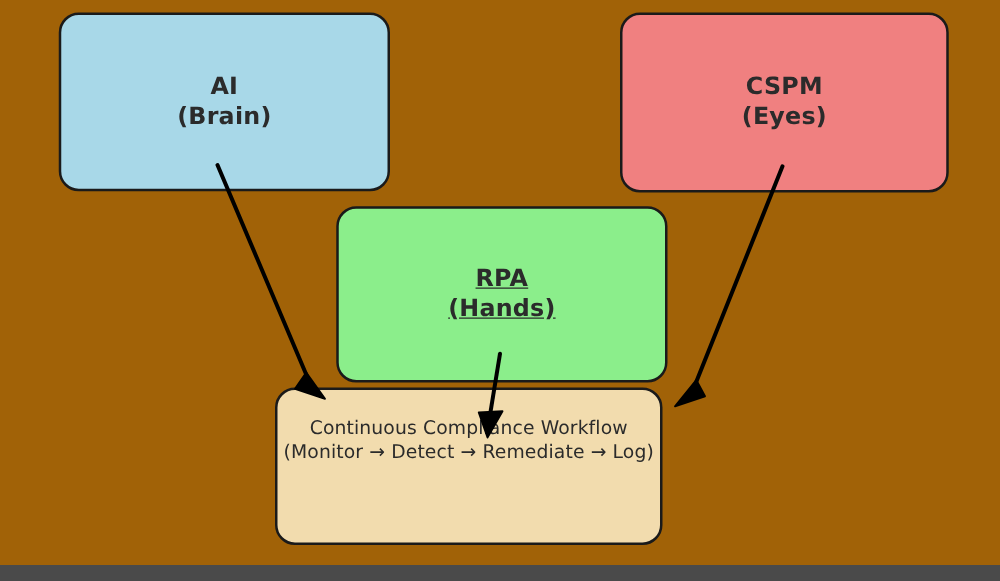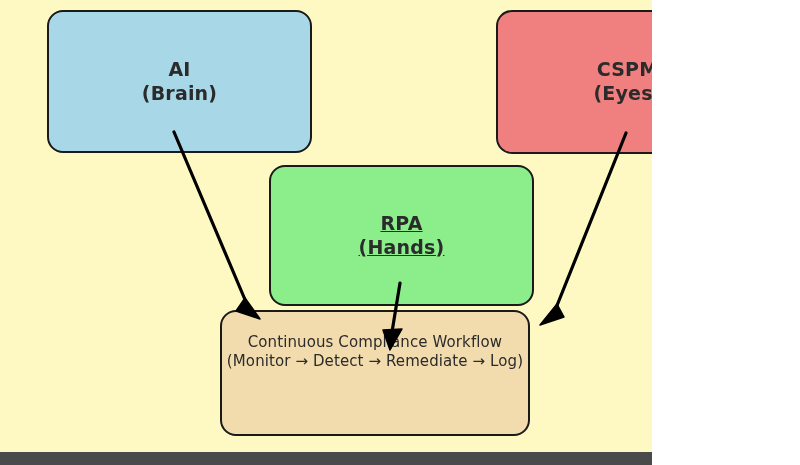--- a/index.html
+++ b/index.html
@@ -6,23 +6,23 @@
   html, body {
     margin: 0;
     padding: 0;
     background: #ffffff;
   }
   body {
     font-family: "DejaVu Sans", "Liberation Sans", sans-serif;
   }
   #canvas {
     position: relative;
-    width: 652px;
+    width: 800px;
     height: 465px;
-    background: #fef9c3;
+    background: #a16207;
     overflow: hidden;
   }
   .node {
     position: absolute;
     box-sizing: border-box;
     border: 2px solid #1a1a1a;
     border-radius: 16px;
     display: flex;
     align-items: center;
     justify-content: center;

